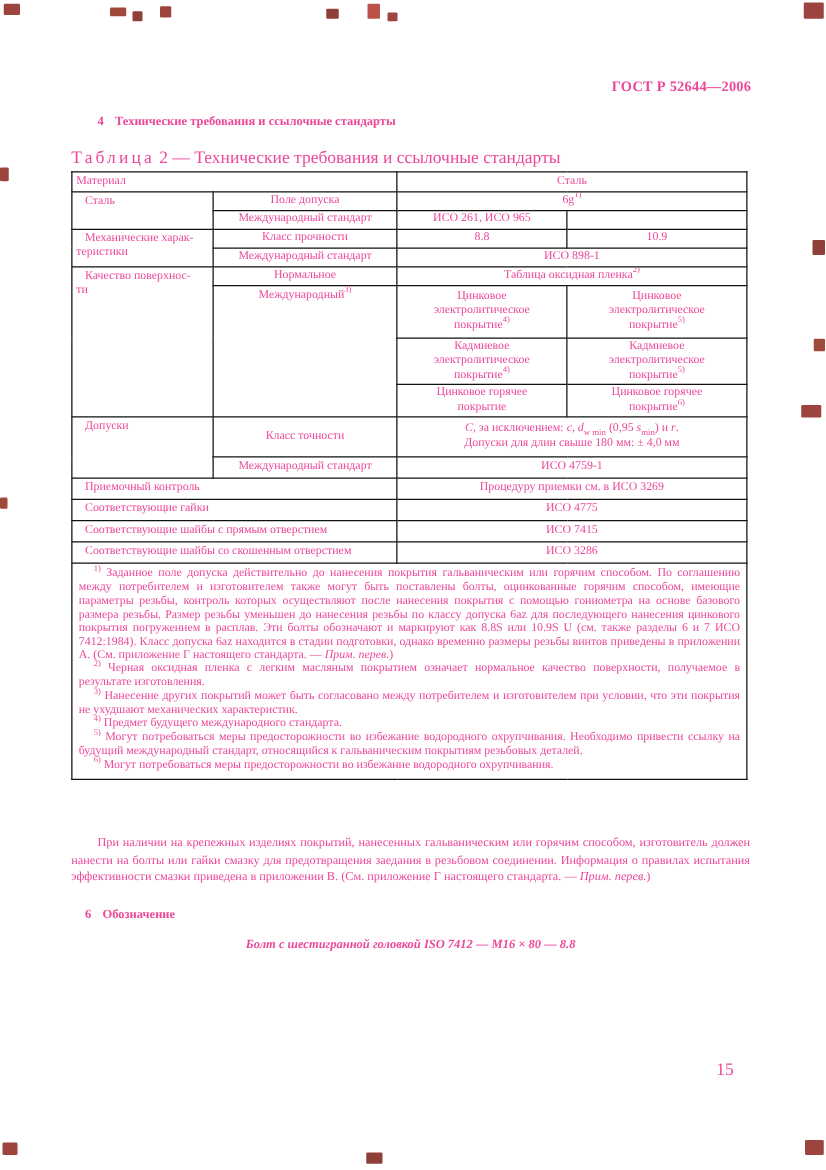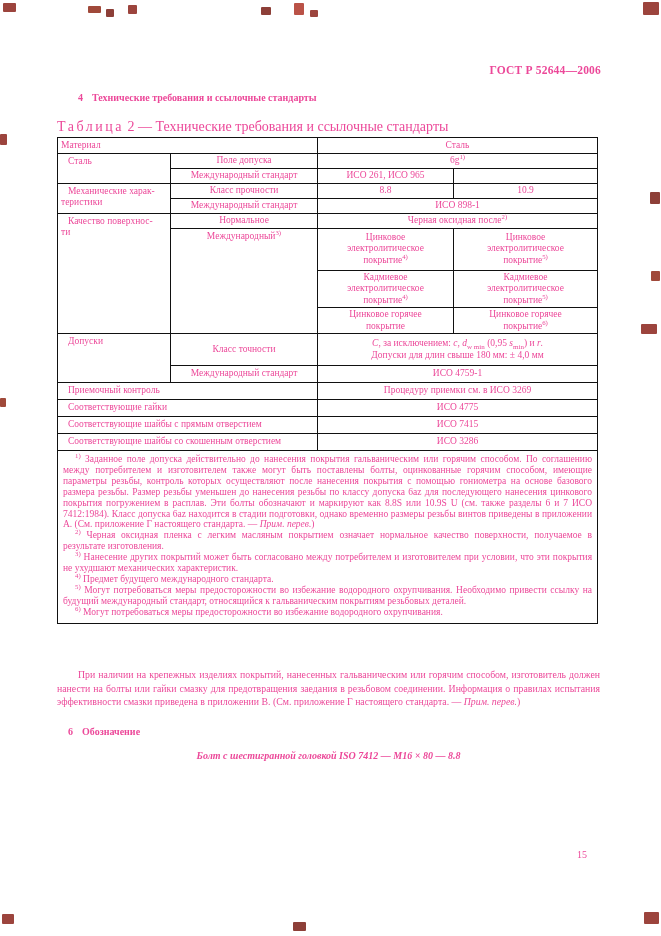--- a/index.html
+++ b/index.html
@@ -29,21 +29,21 @@
   td.fn-cell{padding:3px 5px 5px;text-align:left;vertical-align:top;}
   .fn{margin:0;font-size:9.5px;line-height:10.9px;text-align:justify;text-indent:12px;}
 
   .bottom{position:absolute;top:659px;left:57px;width:543px;font-size:9.8px;line-height:13.6px;}
   .sec-head2{font-size:10px;font-weight:bold;}
   #h5{margin:8px 0 0 21px;}
   #h6{margin:16px 0 0 11px;}
   p.body{margin:9px 0 0;text-align:justify;text-indent:21px;}
   p.example{margin:9px 0 0;text-align:justify;text-indent:21px;font-weight:bold;font-style:italic;}
   .designation{margin-top:11px;text-align:center;font-weight:bold;font-style:italic;font-size:10px;}
-  .page-num{position:absolute;top:849px;right:74px;font-size:10px;}
+  .page-num{position:absolute;top:849px;right:74px;font-size:14px;}
   .artifact{position:absolute;opacity:.88;border-radius:1px;}
 </style>
 </head>
 <body>
 
 <div class="sheet">
 
   <div class="doc-number">ГОСТ Р 52644—2006</div>
 
   <div class="sec-head" id="h4">
@@ -87,21 +87,21 @@
         <td>10.9</td>
       </tr>
       <tr class="r15">
         <td>Международный стандарт</td>
         <td colspan="2">ИСО 898-1</td>
       </tr>
       <tr class="r15">
         <td class="a" rowspan="4">Качество поверхнос-
 ти</td>
         <td>Нормальное</td>
-        <td colspan="2"><span>Черная оксидная после</span><sup>2)</sup></td>
+        <td colspan="2"><span>Таблица оксидная пленка</span><sup>2)</sup></td>
       </tr>
       <tr class="c1">
         <td class="vt" rowspan="3"><span>Международный</span><sup>3)</sup></td>
         <td class="pre"><span>Цинковое
 электролитическое
 покрытие</span><sup>4)</sup></td>
         <td class="pre"><span>Цинковое
 электролитическое
 покрытие</span><sup>5)</sup></td>
       </tr>

